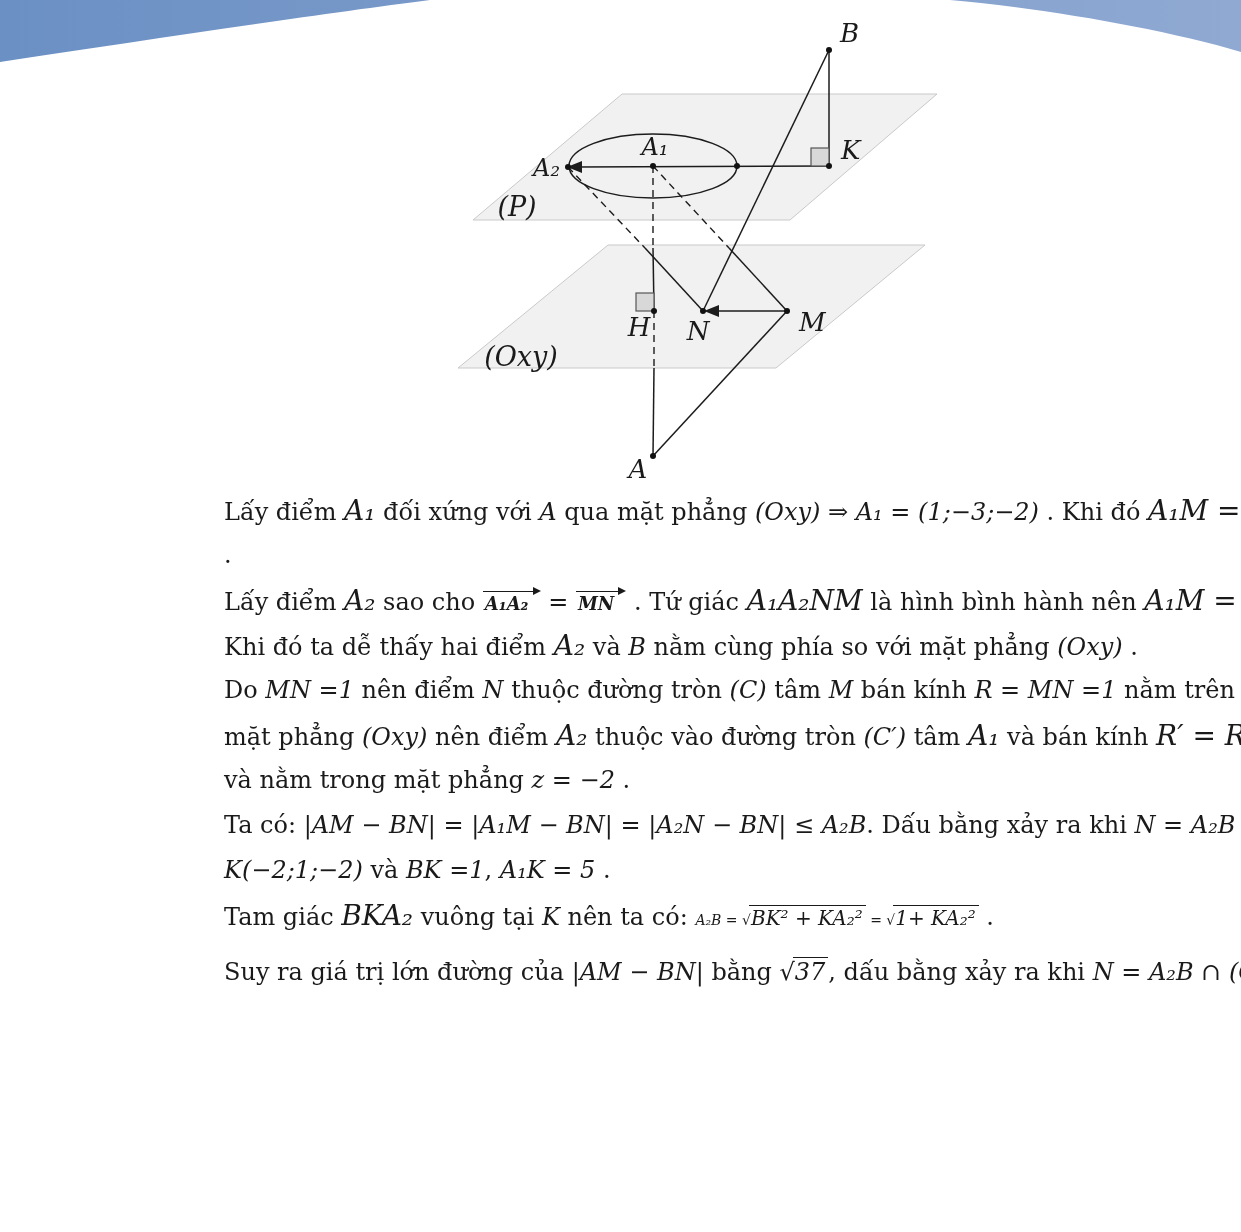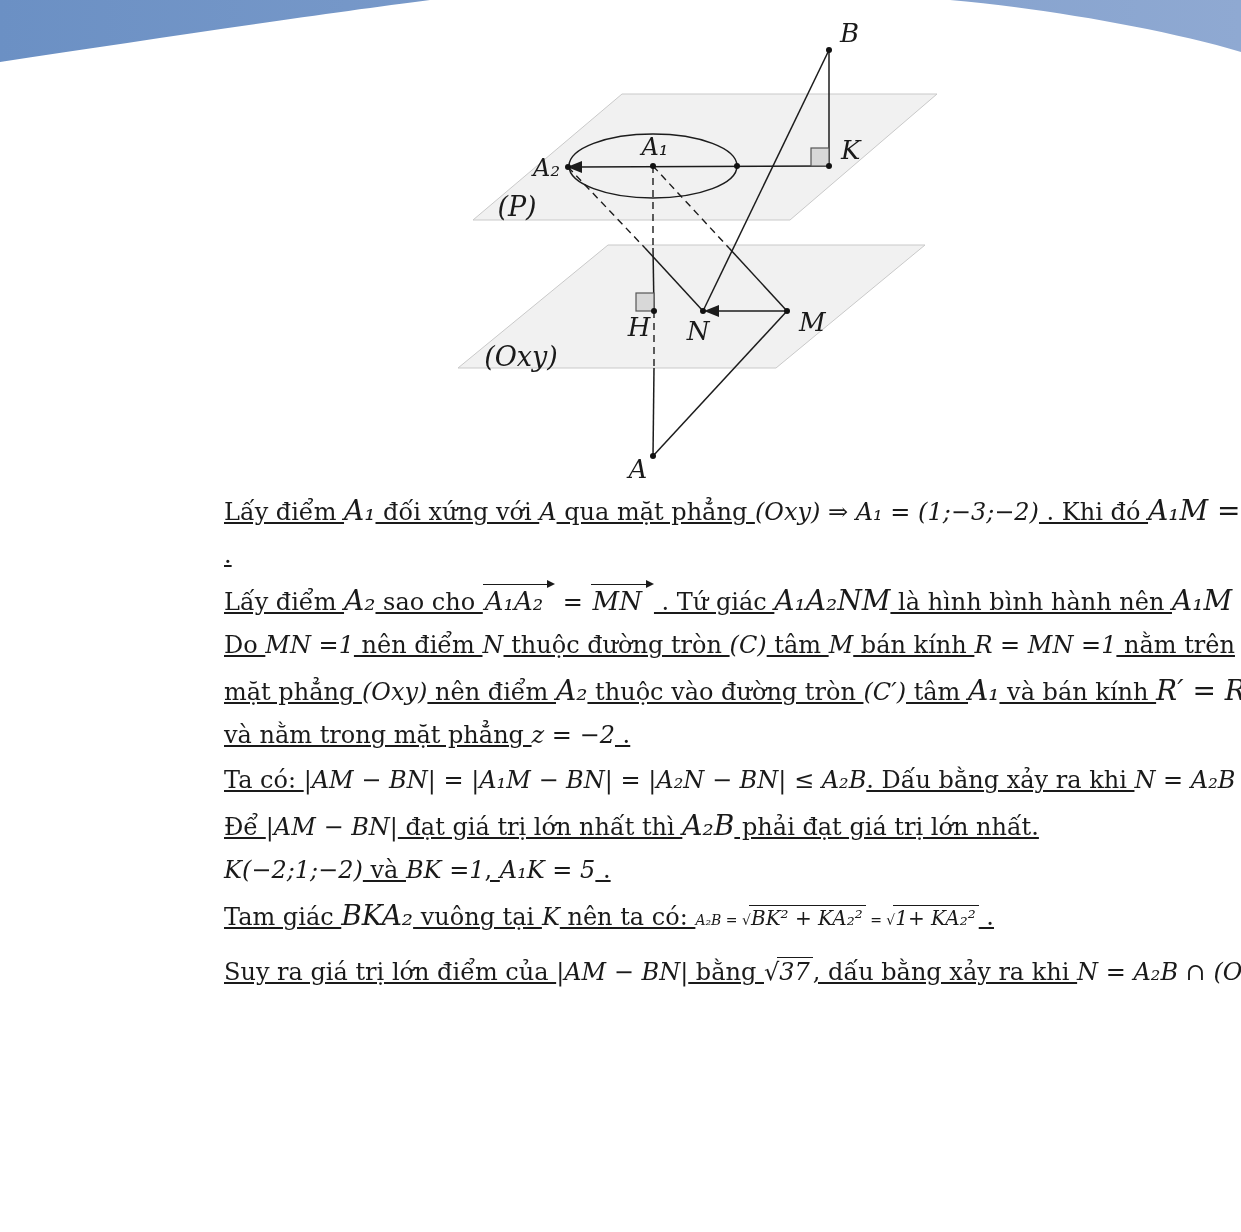--- a/index.html
+++ b/index.html
@@ -8,33 +8,33 @@
     font-family:"DejaVu Serif","Liberation Serif",serif;color:#1a1a1a;
   }
   #figure{position:absolute;top:0;left:0;}
   .fig-label{font-family:"DejaVu Serif","Liberation Serif",serif;font-style:italic;fill:#1a1a1a;}
   #solution{
     position:absolute;left:224px;top:488px;width:1000px;
     font-size:24px;line-height:45px;white-space:nowrap;
   }
   .tline{height:45px;}
   .tline:last-child{margin-top:12px;}
-  .seg-p{font-style:normal;text-decoration:underline;}
+  .seg-p{font-style:normal;}
   .seg-m{font-style:italic;font-size:24px;}
   .seg-M{font-style:italic;font-size:28px;}
   .seg-s{font-style:italic;font-size:14px;margin-top:7px;}
   .seg-rad,.seg-rads{
     font-style:italic;display:inline-block;line-height:1.05;
     border-top:1.5px solid #1a1a1a;padding:2px 3px 0 2px;margin-left:-2px;
   }
   .seg-rad{font-size:24px;}
   .seg-rads{font-size:20px;}
   .seg-vec{
-    font-style:italic;font-size:26px;display:inline-block;position:relative;
-    padding:4px 12px 0 2px;line-height:1.05;
+    font-style:italic;font-size:18px;display:inline-block;position:relative;
+    padding:4px 12px 0 2px;line-height:1.05;font-weight:bold;
   }
   .seg-vec::before{
     content:"";position:absolute;left:0;right:6px;top:0;border-top:1.6px solid #1a1a1a;
   }
   .seg-vec::after{
     content:"";position:absolute;right:0;top:-4px;width:0;height:0;
     border-left:8px solid #1a1a1a;border-top:4.5px solid transparent;border-bottom:4.5px solid transparent;
   }
 </style>
 </head>
@@ -102,21 +102,21 @@
   <text class="fig-label" x="638" y="478" font-size="26" text-anchor="middle">A</text>
 
   <text class="fig-label" x="517" y="216" font-size="27" text-anchor="middle">(P)</text>
   <text class="fig-label" x="521" y="366" font-size="27" text-anchor="middle">(Oxy)</text>
 </svg>
 
 <div id="solution">
     <div class="tline"><span class="seg-p">Lấy điểm </span><span class="seg-M">A₁</span><span class="seg-p"> đối xứng với </span><span class="seg-m">A</span><span class="seg-p"> qua mặt phẳng </span><span class="seg-m">(Oxy) ⇒ A₁ = (1;−3;−2)</span><span class="seg-p"> . Khi đó </span><span class="seg-M">A₁M = AM</span></div>
     <div class="tline"><span class="seg-p">.</span></div>
     <div class="tline"><span class="seg-p">Lấy điểm </span><span class="seg-M">A₂</span><span class="seg-p"> sao cho </span><span class="seg-vec">A₁A₂</span><span class="seg-m"> = </span><span class="seg-vec">MN</span><span class="seg-p"> . Tứ giác </span><span class="seg-M">A₁A₂NM</span><span class="seg-p"> là hình bình hành nên </span><span class="seg-M">A₁M = A₂N</span></div>
+    <div class="tline"><span class="seg-p">Khi đó ta dễ thấy hai điểm </span><span class="seg-M">A₂</span><span class="seg-p"> và </span><span class="seg-m">B</span><span class="seg-p"> nằm cùng phía so với mặt phẳng </span><span class="seg-m">(Oxy)</span><span class="seg-p"> .</span></div>
     <div class="tline"><span class="seg-p">Do </span><span class="seg-m">MN =1</span><span class="seg-p"> nên điểm </span><span class="seg-m">N</span><span class="seg-p"> thuộc đường tròn </span><span class="seg-m">(C)</span><span class="seg-p"> tâm </span><span class="seg-m">M</span><span class="seg-p"> bán kính </span><span class="seg-m">R = MN =1</span><span class="seg-p"> nằm trên</span></div>
     <div class="tline"><span class="seg-p">mặt phẳng </span><span class="seg-m">(Oxy)</span><span class="seg-p"> nên điểm </span><span class="seg-M">A₂</span><span class="seg-p"> thuộc vào đường tròn </span><span class="seg-m">(C′)</span><span class="seg-p"> tâm </span><span class="seg-M">A₁</span><span class="seg-p"> và bán kính </span><span class="seg-M">R′ = R =1</span></div>
     <div class="tline"><span class="seg-p">và nằm trong mặt phẳng </span><span class="seg-m">z = −2</span><span class="seg-p"> .</span></div>
     <div class="tline"><span class="seg-p">Ta có: </span><span class="seg-m">|AM − BN| = |A₁M − BN| = |A₂N − BN| ≤ A₂B</span><span class="seg-p">. Dấu bằng xảy ra khi </span><span class="seg-m">N = A₂B ∩ (Oxy)</span></div>
-    <div class="tline"><span class="seg-p">Để </span><span class="seg-m">|AM − BN|</span><span class="seg-p"> đạt giá trị lớn nhất thì </span><span class="seg-M">A₂B</span><span class="seg-p"> phải đạt giá trị lớn nhất.</span></div>
     <div class="tline"><span class="seg-m">K(−2;1;−2)</span><span class="seg-p"> và </span><span class="seg-m">BK =1</span><span class="seg-p">, </span><span class="seg-m">A₁K = 5</span><span class="seg-p"> .</span></div>
     <div class="tline"><span class="seg-p">Tam giác </span><span class="seg-M">BKA₂</span><span class="seg-p"> vuông tại </span><span class="seg-m">K</span><span class="seg-p"> nên ta có: </span><span class="seg-s">A₂B = </span><span class="seg-s">√</span><span class="seg-rads">BK² + KA₂²</span><span class="seg-s"> = </span><span class="seg-s">√</span><span class="seg-rads">1+ KA₂²</span><span class="seg-p"> .</span></div>
-    <div class="tline"><span class="seg-p">Suy ra giá trị lớn điểm của </span><span class="seg-m">|AM − BN|</span><span class="seg-p"> bằng </span><span class="seg-m">√</span><span class="seg-rad">37</span><span class="seg-p">, dấu bằng xảy ra khi </span><span class="seg-m">N = A₂B ∩ (Oxy)</span></div>
+    <div class="tline"><span class="seg-p">Suy ra giá trị lớn đường của </span><span class="seg-m">|AM − BN|</span><span class="seg-p"> bằng </span><span class="seg-m">√</span><span class="seg-rad">37</span><span class="seg-p">, dấu bằng xảy ra khi </span><span class="seg-m">N = A₂B ∩ (Oxy)</span></div>
   </div>
 
 </body></html>

